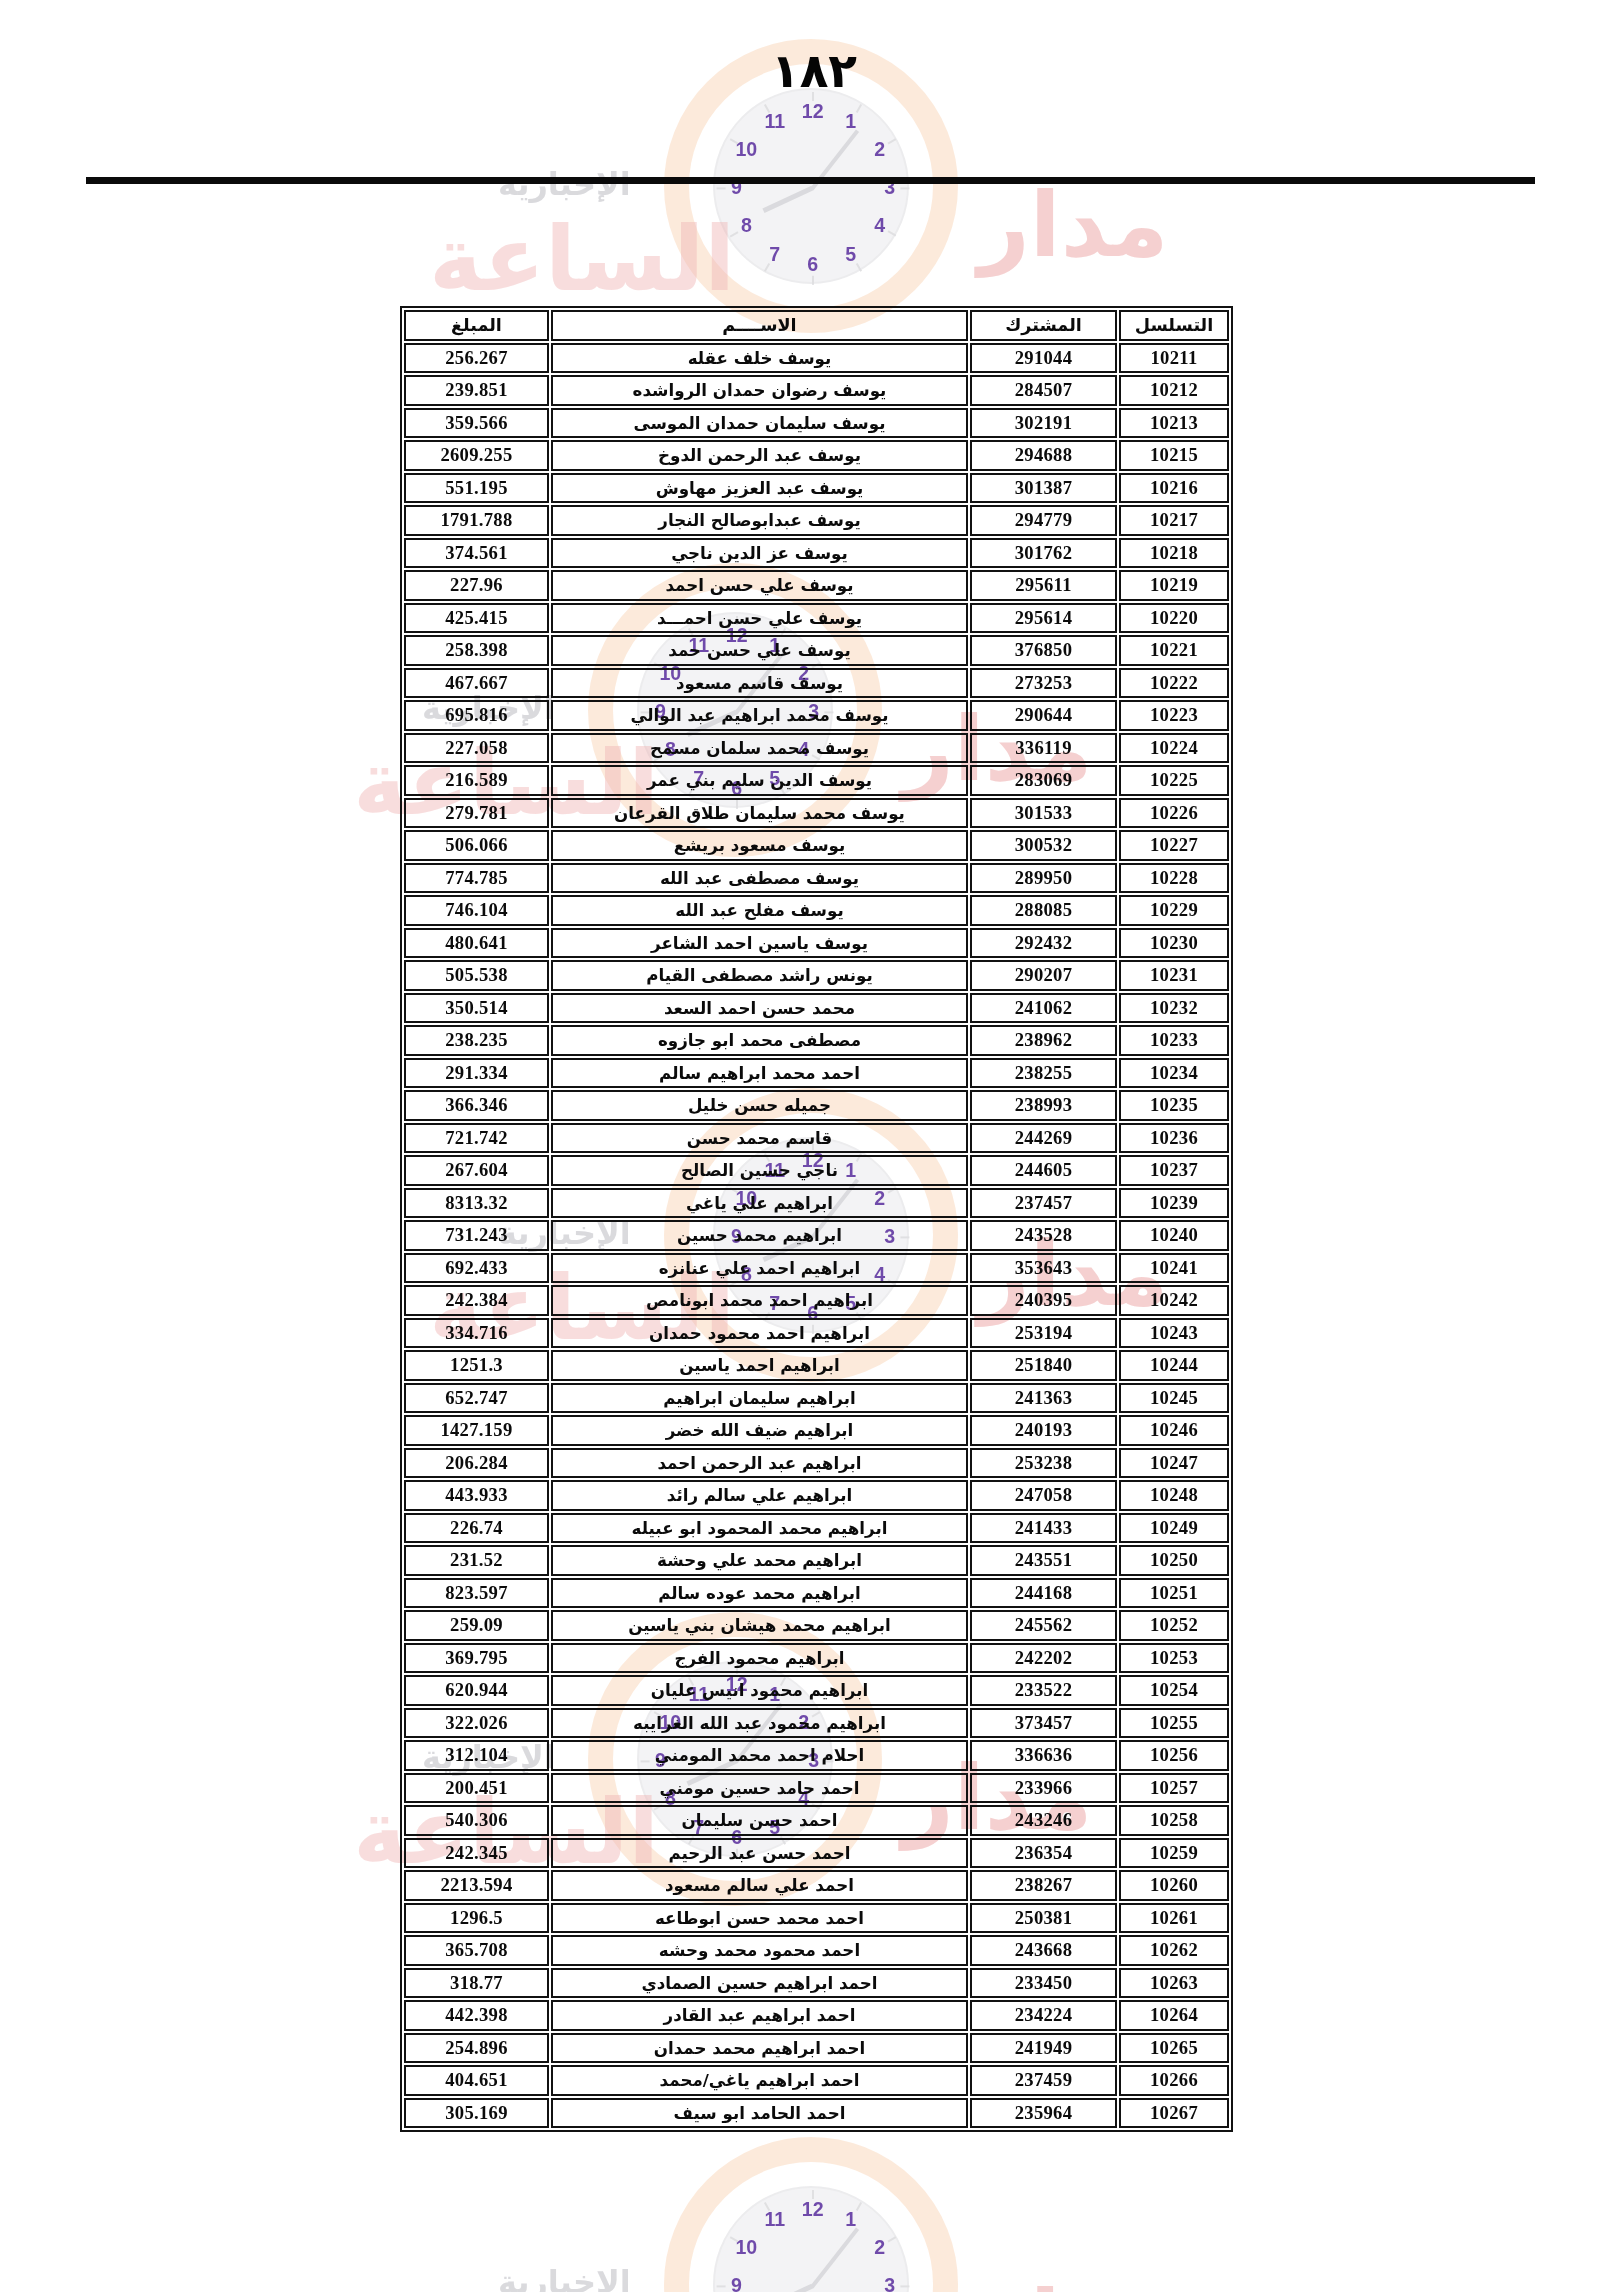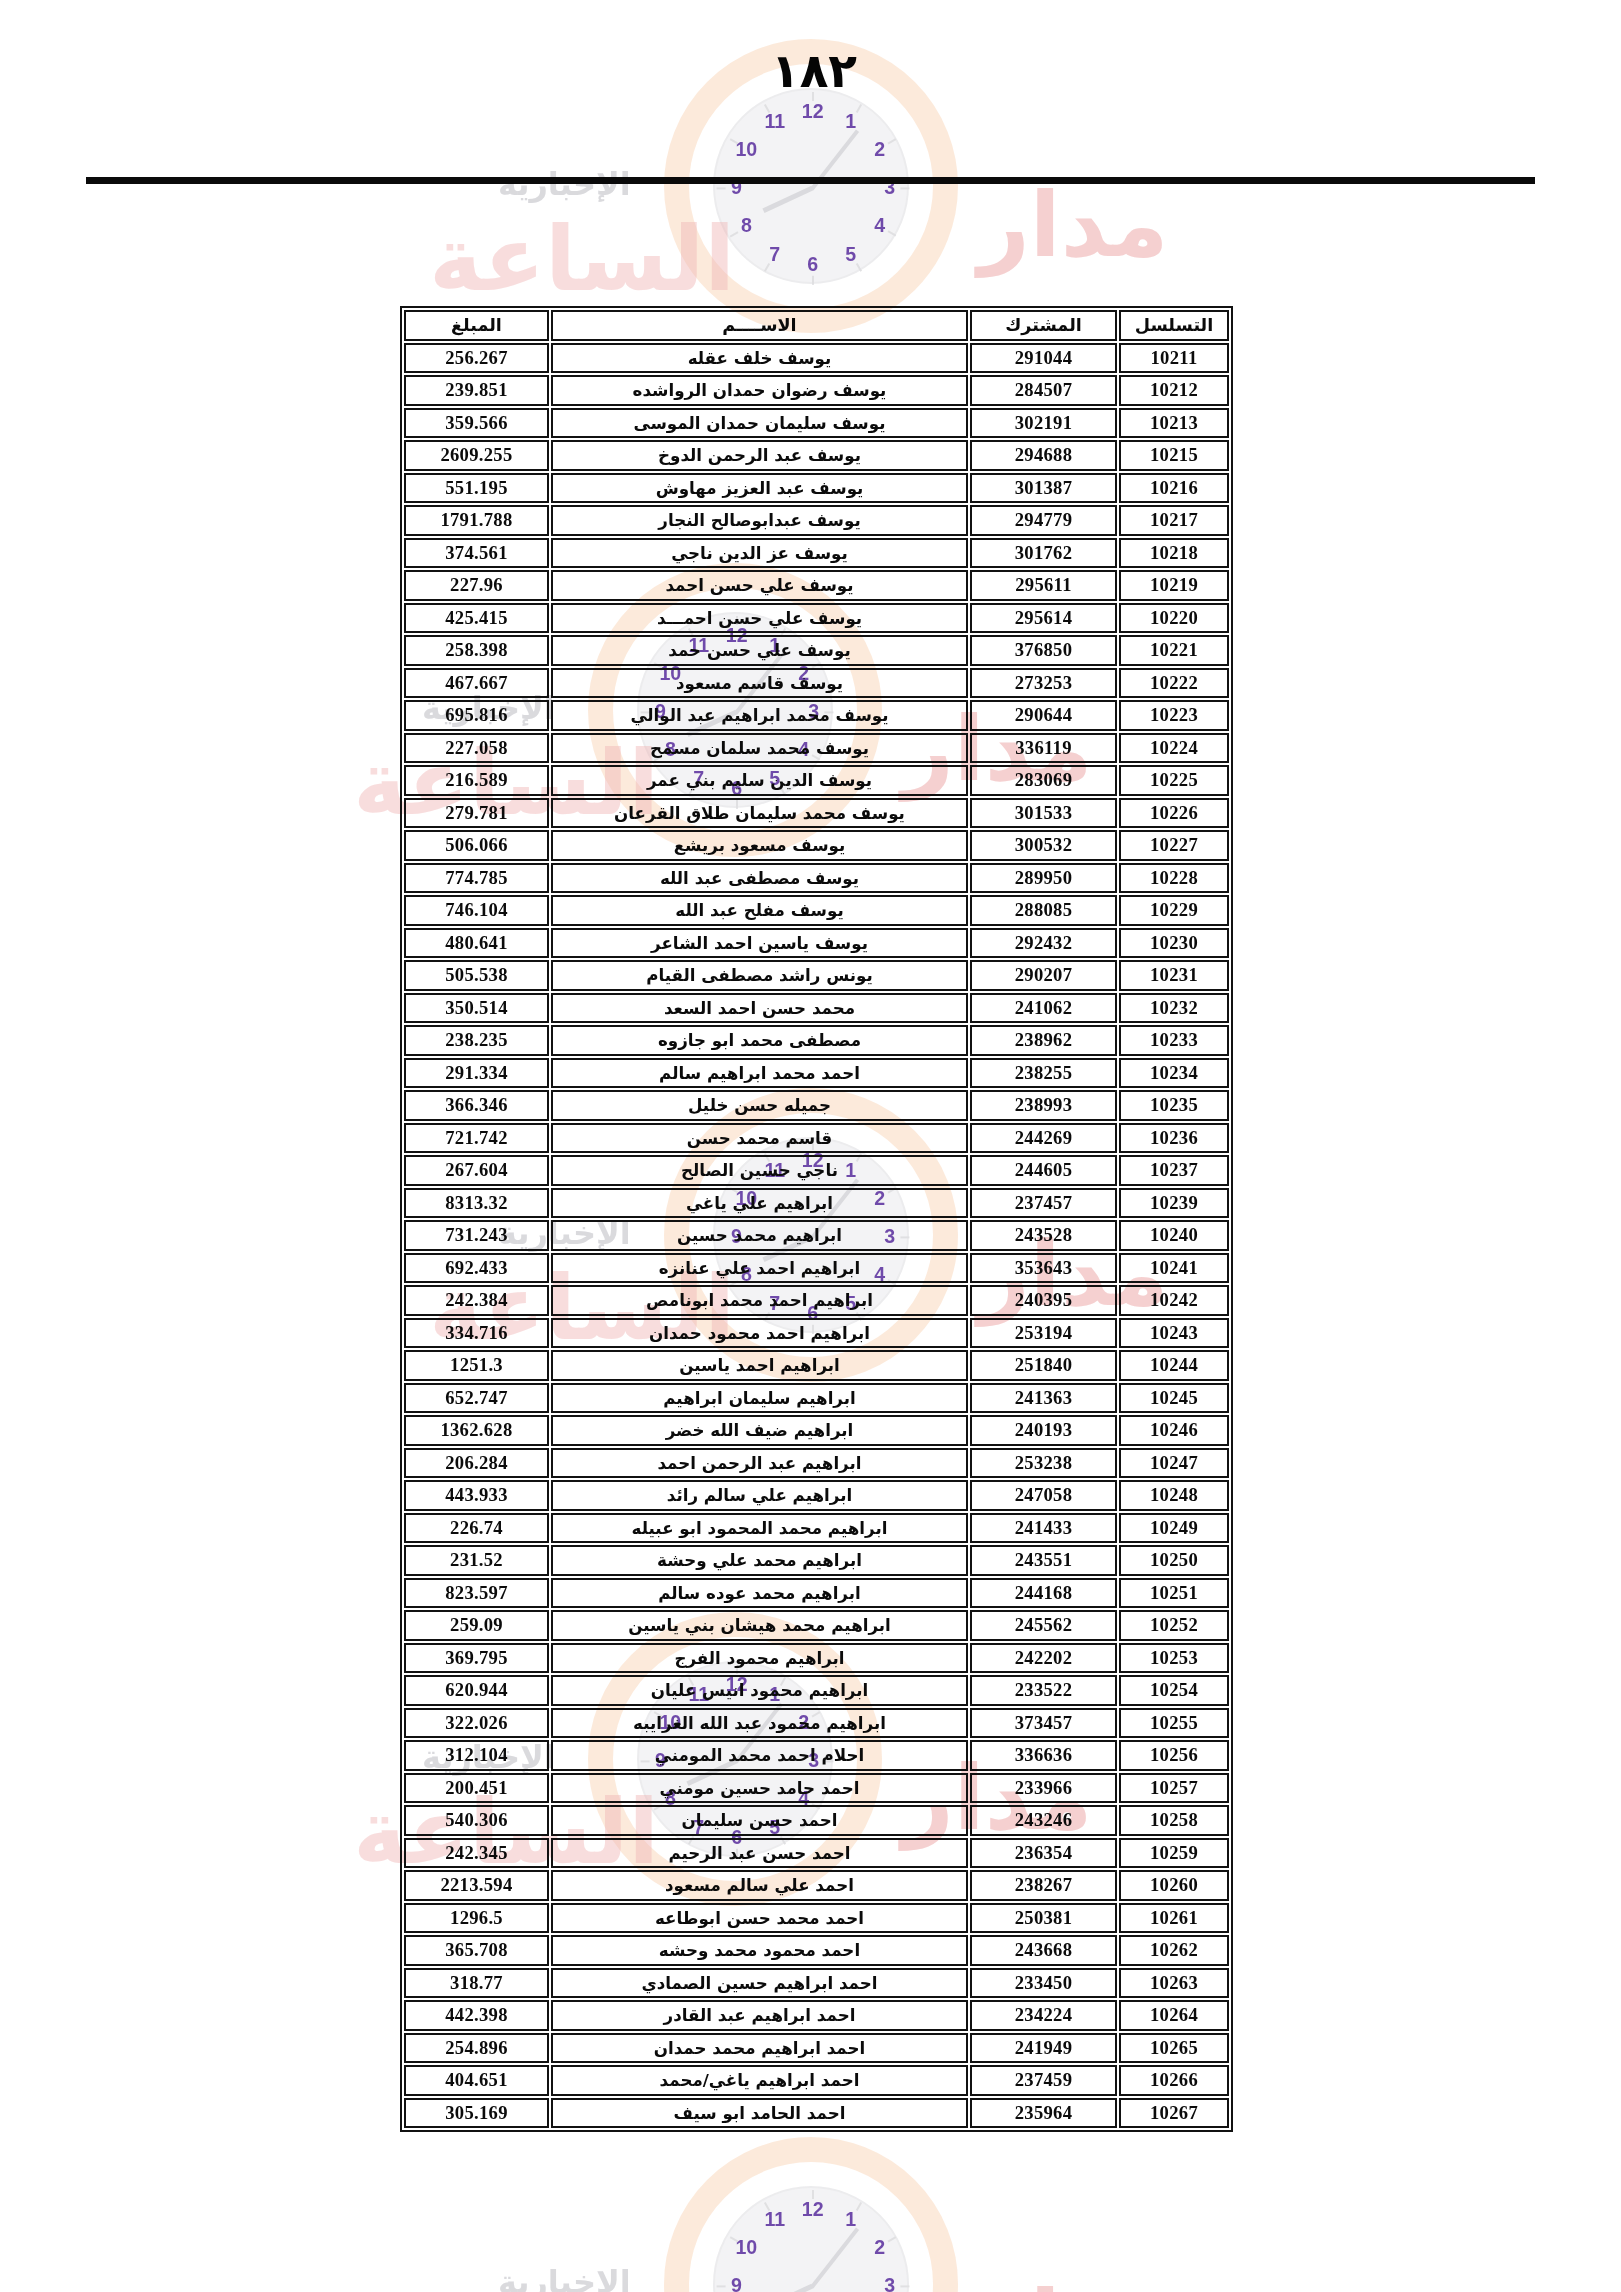--- a/index.html
+++ b/index.html
@@ -439,21 +439,21 @@
         <tr>
       <td class="num">10245</td>
       <td class="num">241363</td>
       <td class="ar">ابراهيم سليمان ابراهيم</td>
       <td class="num">652.747</td>
     </tr>
         <tr>
       <td class="num">10246</td>
       <td class="num">240193</td>
       <td class="ar">ابراهيم ضيف الله خضر</td>
-      <td class="num">1362.628</td>
+      <td class="num">1427.159</td>
     </tr>
         <tr>
       <td class="num">10247</td>
       <td class="num">253238</td>
       <td class="ar">ابراهيم عبد الرحمن احمد</td>
       <td class="num">206.284</td>
     </tr>
         <tr>
       <td class="num">10248</td>
       <td class="num">247058</td>

